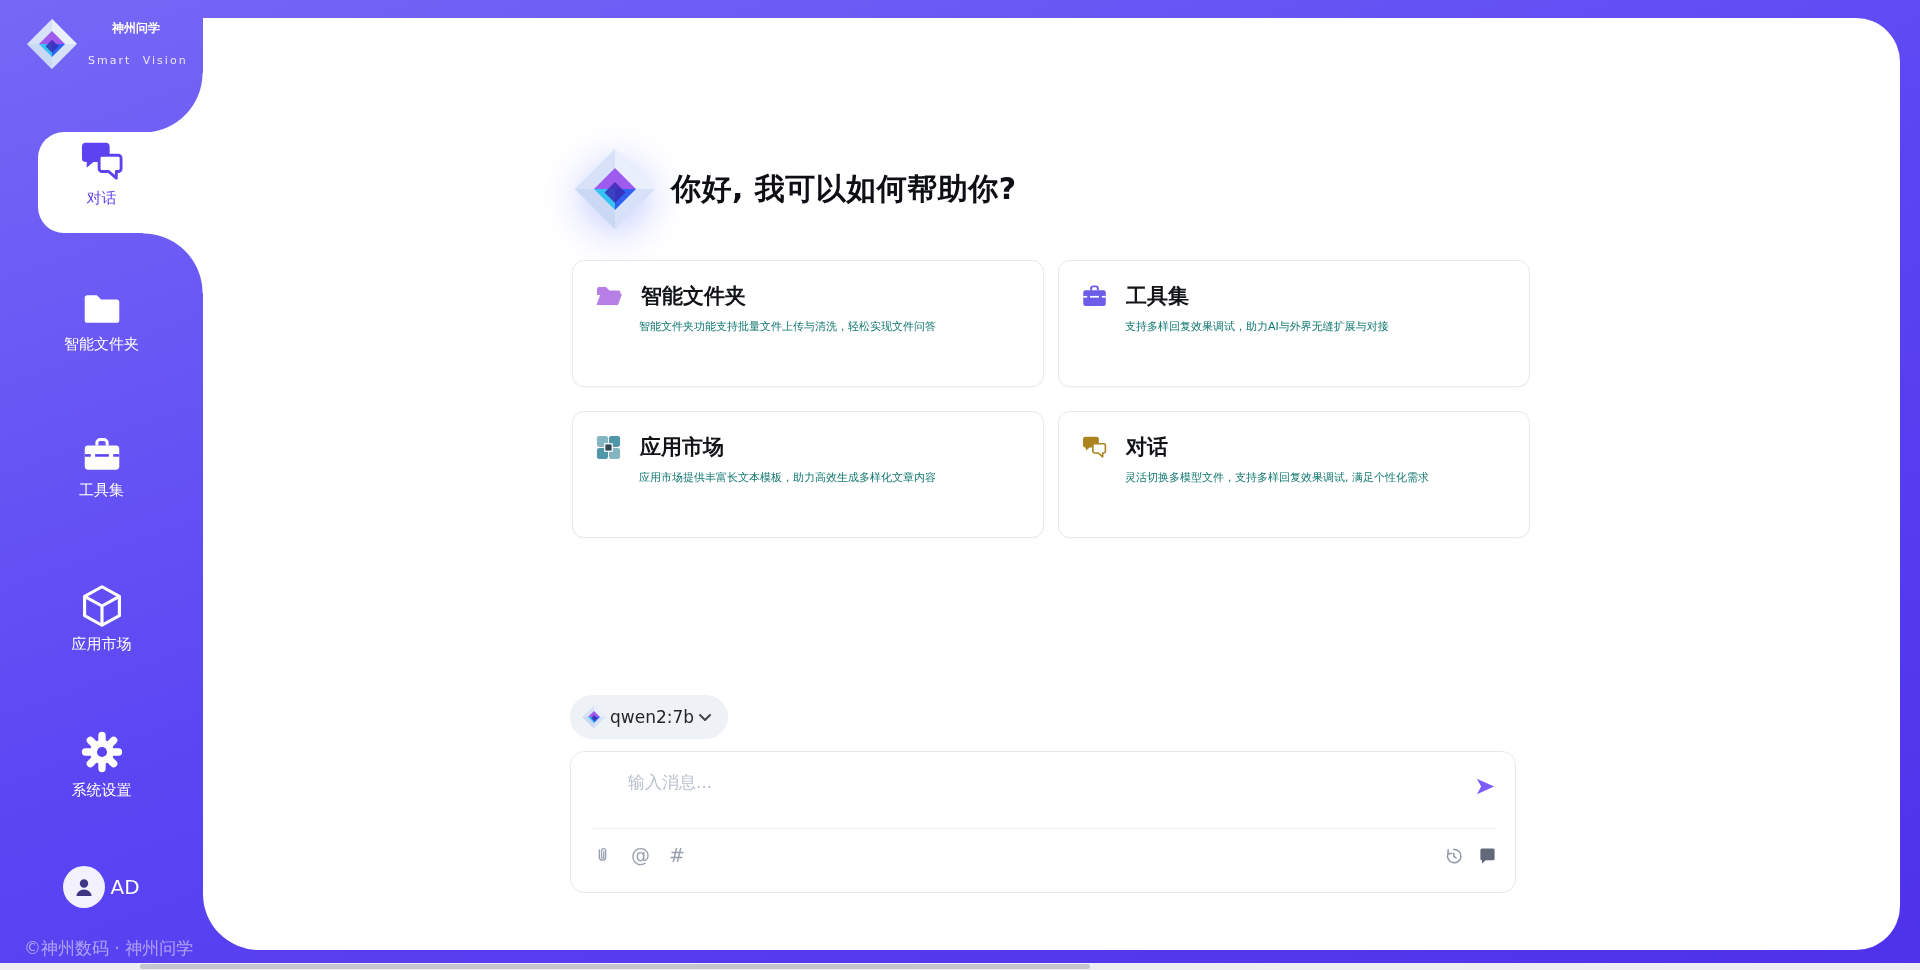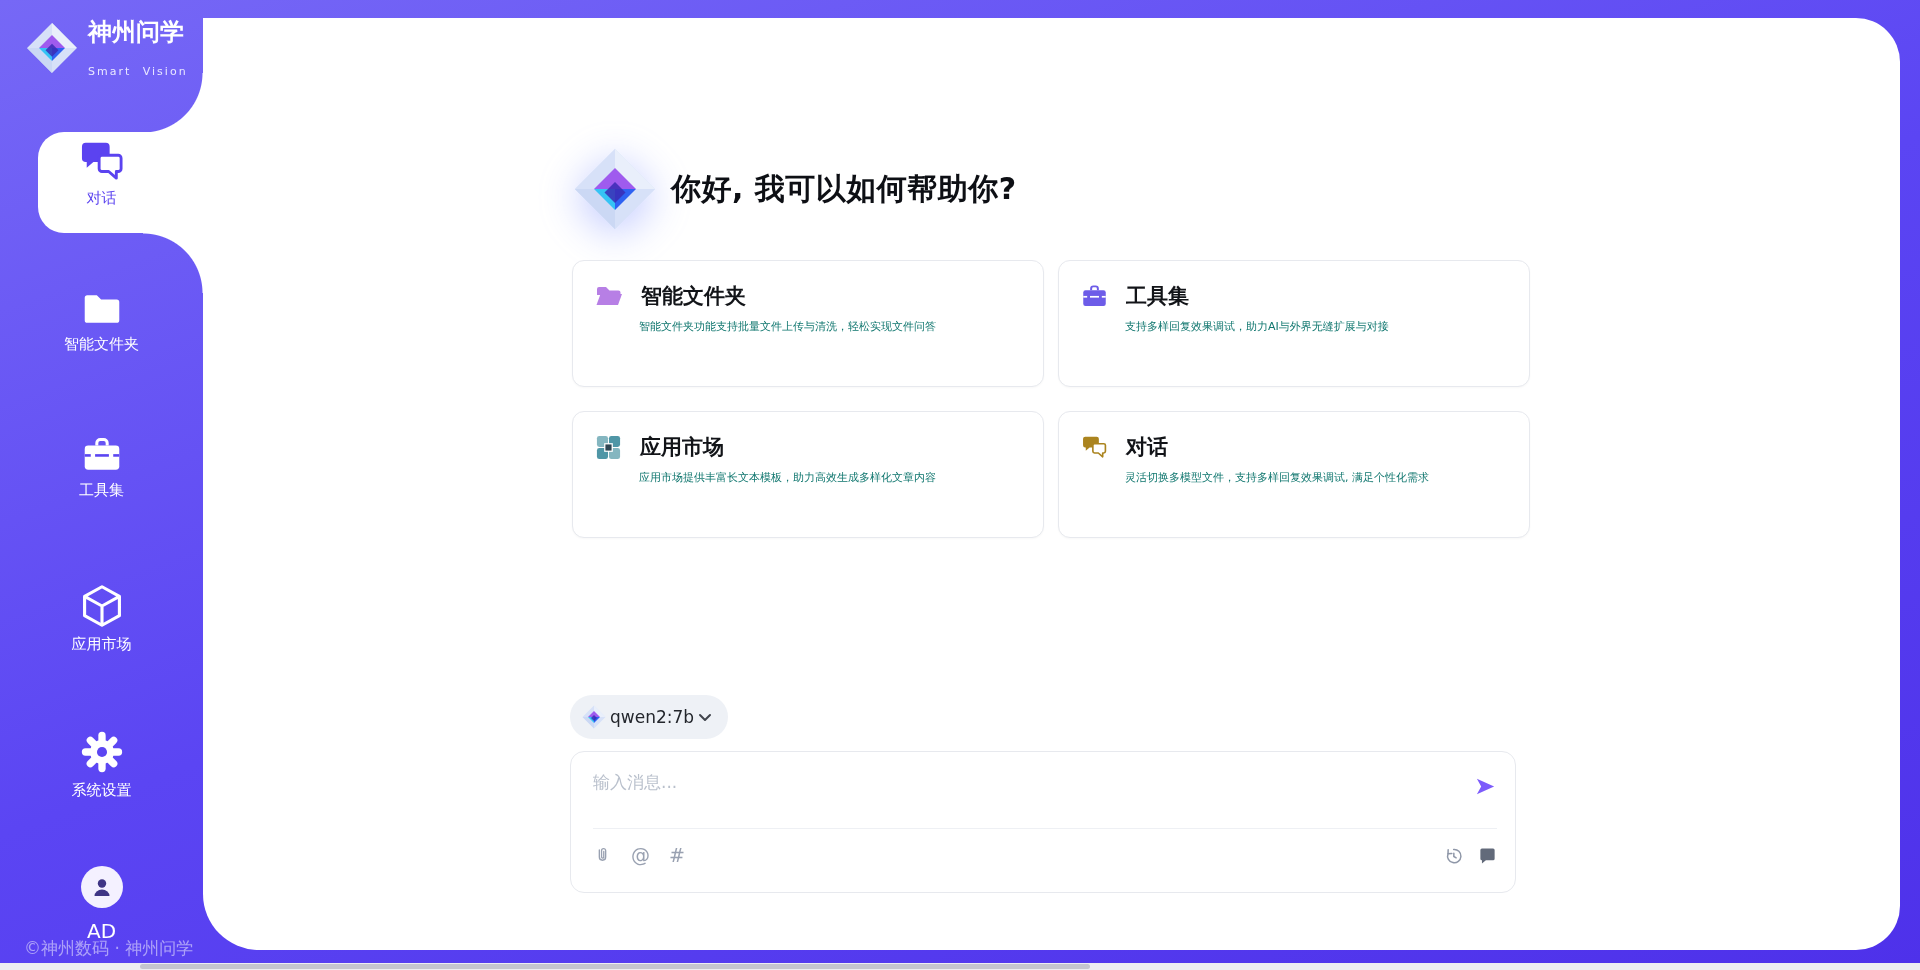--- a/index.html
+++ b/index.html
@@ -14,30 +14,30 @@
   .main-panel{position:absolute;left:203px;top:18px;width:1697px;height:932px;
     background:#fff;border-radius:0 44px 44px 56px;}
   .tab-bg{position:absolute;left:38px;top:132px;width:166px;height:101px;background:#fff;
     border-radius:26px 0 0 26px;}
   .corner-patch{position:absolute;left:143px;width:61px;height:60px;}
   .corner-top{top:73px;background:radial-gradient(circle 60px at 0 0,rgba(255,255,255,0) 59px,#fff 60px);}
   .corner-bot{top:233px;background:radial-gradient(circle 60px at 0 100%,rgba(255,255,255,0) 59px,#fff 60px);}
   
   .sidebar{position:absolute;left:0;top:0;width:203px;height:100%;}
   .logo-row{position:absolute;left:26px;top:18px;display:flex;align-items:center;gap:10px;}
-  .logo-text .t1{font-size:24px;font-weight:bold;color:#fff;line-height:1.2;}
+  .logo-text .t1{font-size:12px;font-weight:bold;color:#fff;line-height:1.2;margin-left:24px;}
   .logo-text .t2{font-size:11px;color:#e9e8ff;letter-spacing:2px;word-spacing:6px;margin-top:18px;}
   .nav-item{position:absolute;left:0;width:203px;display:flex;flex-direction:column;align-items:center;cursor:pointer;}
   .nav-item .nav-label{font-size:15px;color:#fff;margin-top:7px;}
   .nav-item.active .nav-label{color:#5b43f0;}
   .nav-chat{top:140px;} .nav-folder{top:290px;} .nav-tools{top:436px;}
   .nav-market{top:584px;} .nav-settings{top:730px;}
   .ic-white{color:#fff;} .ic-purple{color:#5b43f0;}
   .on-purple{--hole:#5b45f2;} .on-white{--hole:#ffffff;}
-  .user-row{position:absolute;left:0;top:866px;width:203px;display:flex;align-items:center;justify-content:center;gap:11px;cursor:pointer;flex-direction:column;}
+  .user-row{position:absolute;left:0;top:866px;width:203px;display:flex;align-items:center;justify-content:center;gap:5px;cursor:pointer;}
   .avatar{width:42px;height:42px;border-radius:50%;background:#f4f1ff;display:flex;align-items:center;justify-content:center;}
   .user-name{font-size:20px;color:#fff;}
   .footer-note{position:absolute;left:24px;top:929px;font-size:17px;color:rgba(255,255,255,.5);margin-top:8px;}
   
   .greeting{position:absolute;left:573px;top:143px;height:92px;display:flex;align-items:center;gap:14px;}
   .greeting .big-diamond{filter:drop-shadow(0 8px 20px rgba(110,130,255,.45));}
   .greeting h1{font-size:30px;font-weight:bold;color:#0d0f14;letter-spacing:.5px;}
   .cards{position:absolute;left:572px;top:260px;width:958px;display:grid;
     grid-template-columns:1fr 1fr;column-gap:14px;row-gap:24px;}
   .card{min-height:127px;background:#fff;border:1px solid #e7e9ee;border-radius:12px;
@@ -47,21 +47,21 @@
   .card-desc{margin:9px 0 0 44px;font-size:11px;line-height:1.5;color:#0f766e;}
   
   .model-pill{position:absolute;left:570px;top:695px;height:44px;display:inline-flex;align-items:center;
     gap:4px;background:#eef1f6;border-radius:22px;padding:0 16px 0 12px;cursor:pointer;}
   .model-name{font-size:17px;color:#23262c;}
   
   .composer{position:absolute;left:570px;top:751px;width:946px;height:142px;background:#fff;
     border:1px solid #e7e9ee;border-radius:14px;display:flex;flex-direction:column;
     padding:14px 18px 10px 22px;}
   .composer-top{flex:0 0 62px;display:flex;align-items:flex-start;padding-top:6px;}
-  .msg-input{flex:1;border:none;outline:none;font-size:17px;color:#3a4150;font-family:inherit;background:transparent;}
+  .msg-input{flex:1;border:none;outline:none;font-size:17px;color:#3a4150;font-family:inherit;background:transparent;margin-left:35px;}
   .msg-input::placeholder{color:#b9c0cc;}
   .send-btn{background:none;border:none;cursor:pointer;margin-top:3px;}
   .divider{border-top:1px solid #eef0f4;}
   .composer-bar{flex:1;display:flex;align-items:center;gap:19px;}
   .bar-icon{background:none;border:none;cursor:pointer;color:#99a1b1;font-size:19px;
     font-family:inherit;display:flex;align-items:center;line-height:1;}
   .bar-right{margin-left:auto;display:flex;align-items:center;gap:15px;}
   
   .os-strip{position:absolute;left:0;bottom:0;width:100%;height:7px;background:#ededf2;}
   .os-thumb{position:absolute;left:140px;top:1px;width:950px;height:5px;border-radius:3px;background:#c5c5cf;cursor:pointer;}

